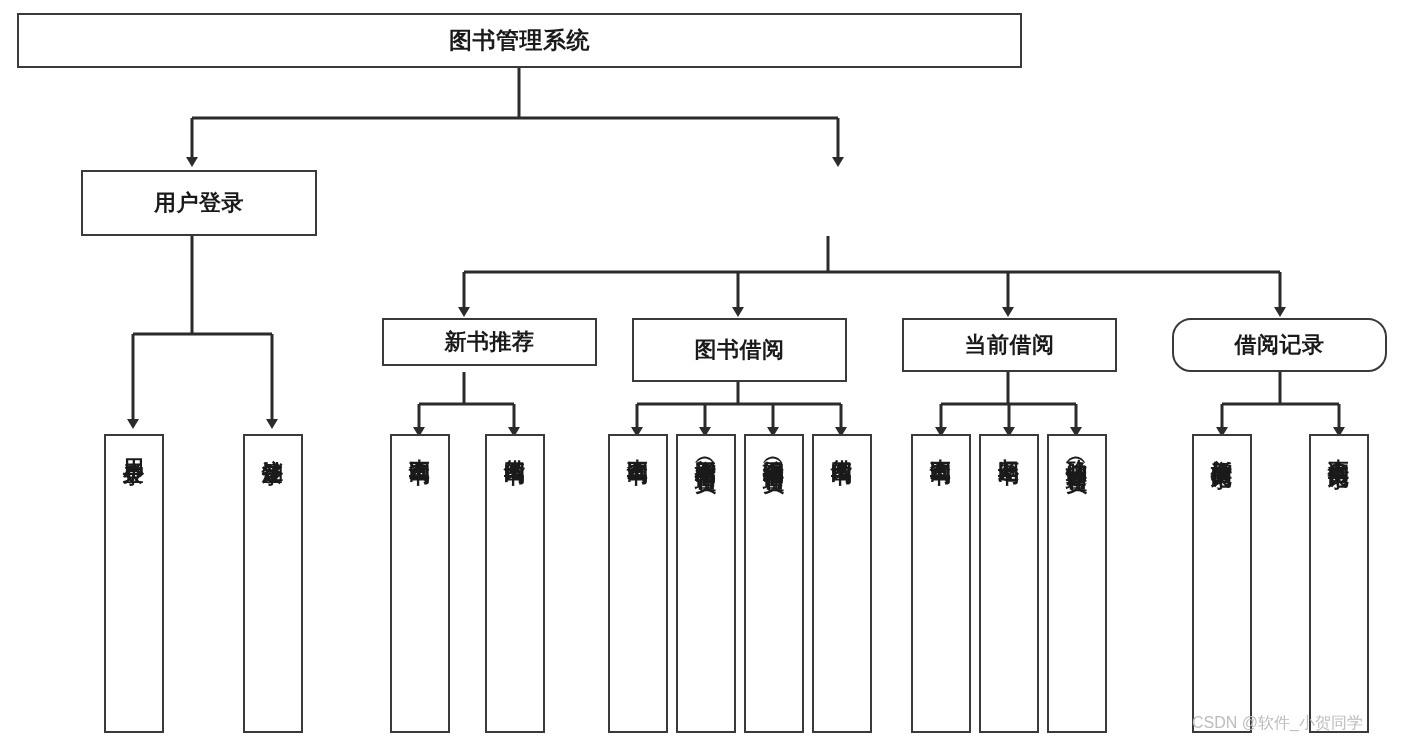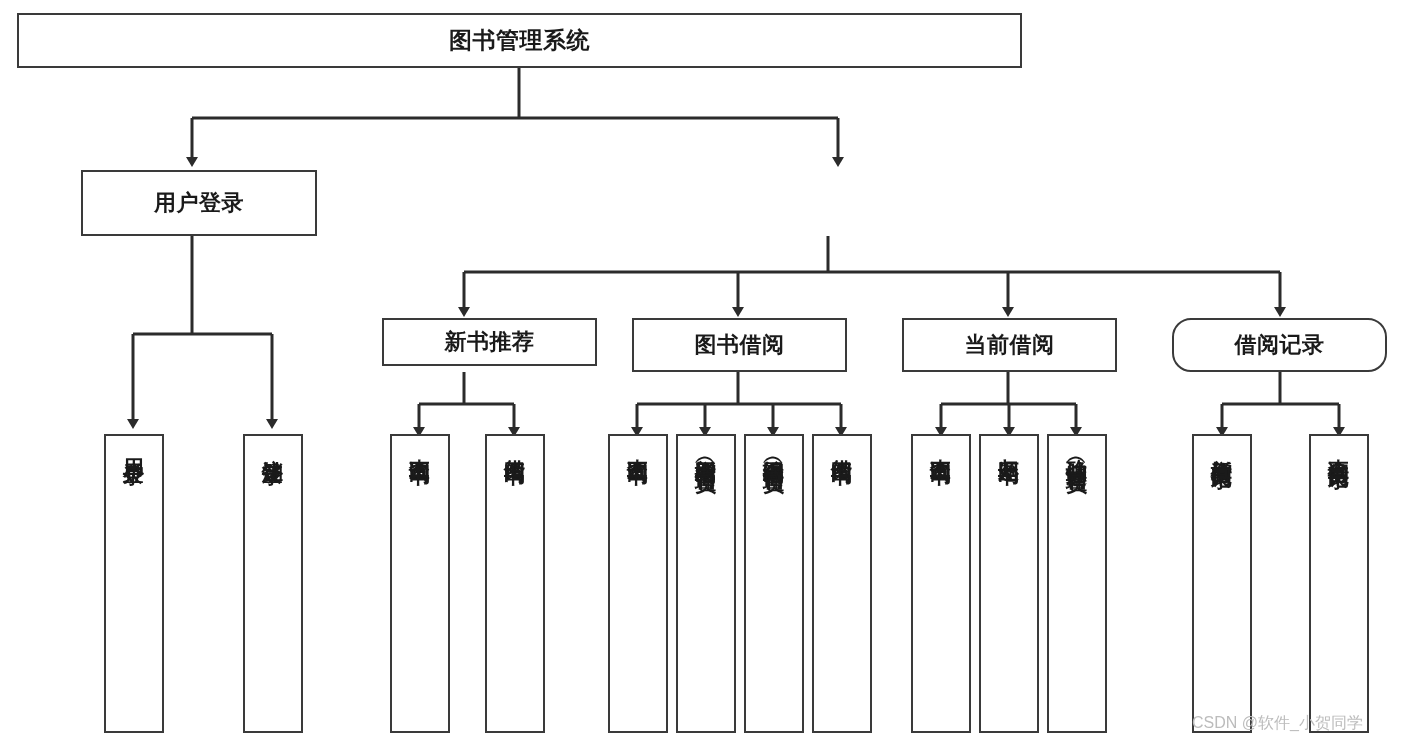--- a/index.html
+++ b/index.html
@@ -136,21 +136,21 @@
 
   <div class="node horiz" style="left:81px; top:170px; width:236px; height:66px;">
     <span class="label">用户登录</span>
   </div>
 
 
   <div class="node horiz" style="left:382px; top:318px; width:215px; height:48px;">
     <span class="label">新书推荐</span>
   </div>
 
-  <div class="node horiz" style="left:632px; top:318px; width:215px; height:54px;">
+  <div class="node horiz" style="left:632px; top:318px; width:215px; height:64px;">
     <span class="label">图书借阅</span>
   </div>
 
   <div class="node horiz" style="left:902px; top:318px; width:215px; height:54px;">
     <span class="label">当前借阅</span>
   </div>
 
   <div class="node horiz" style="left:1172px; top:318px; width:215px; height:54px;border-radius:19px;">
     <span class="label">借阅记录</span>
   </div>

